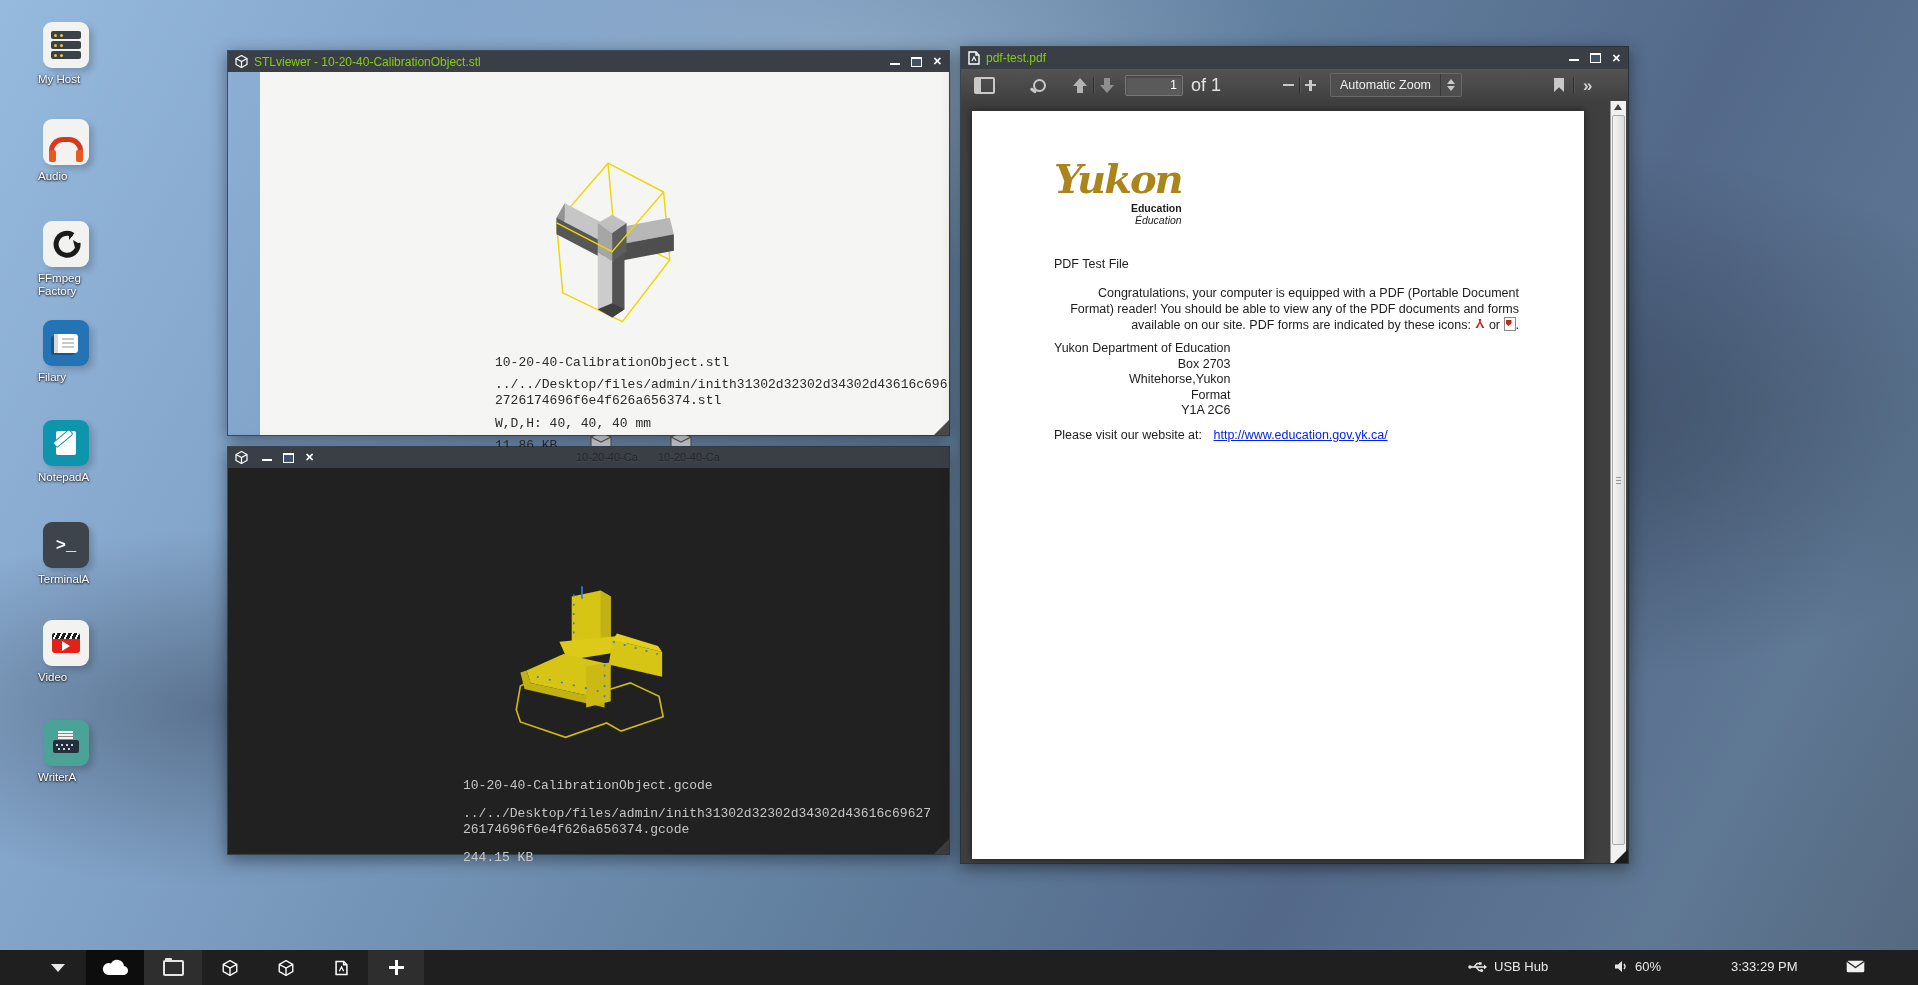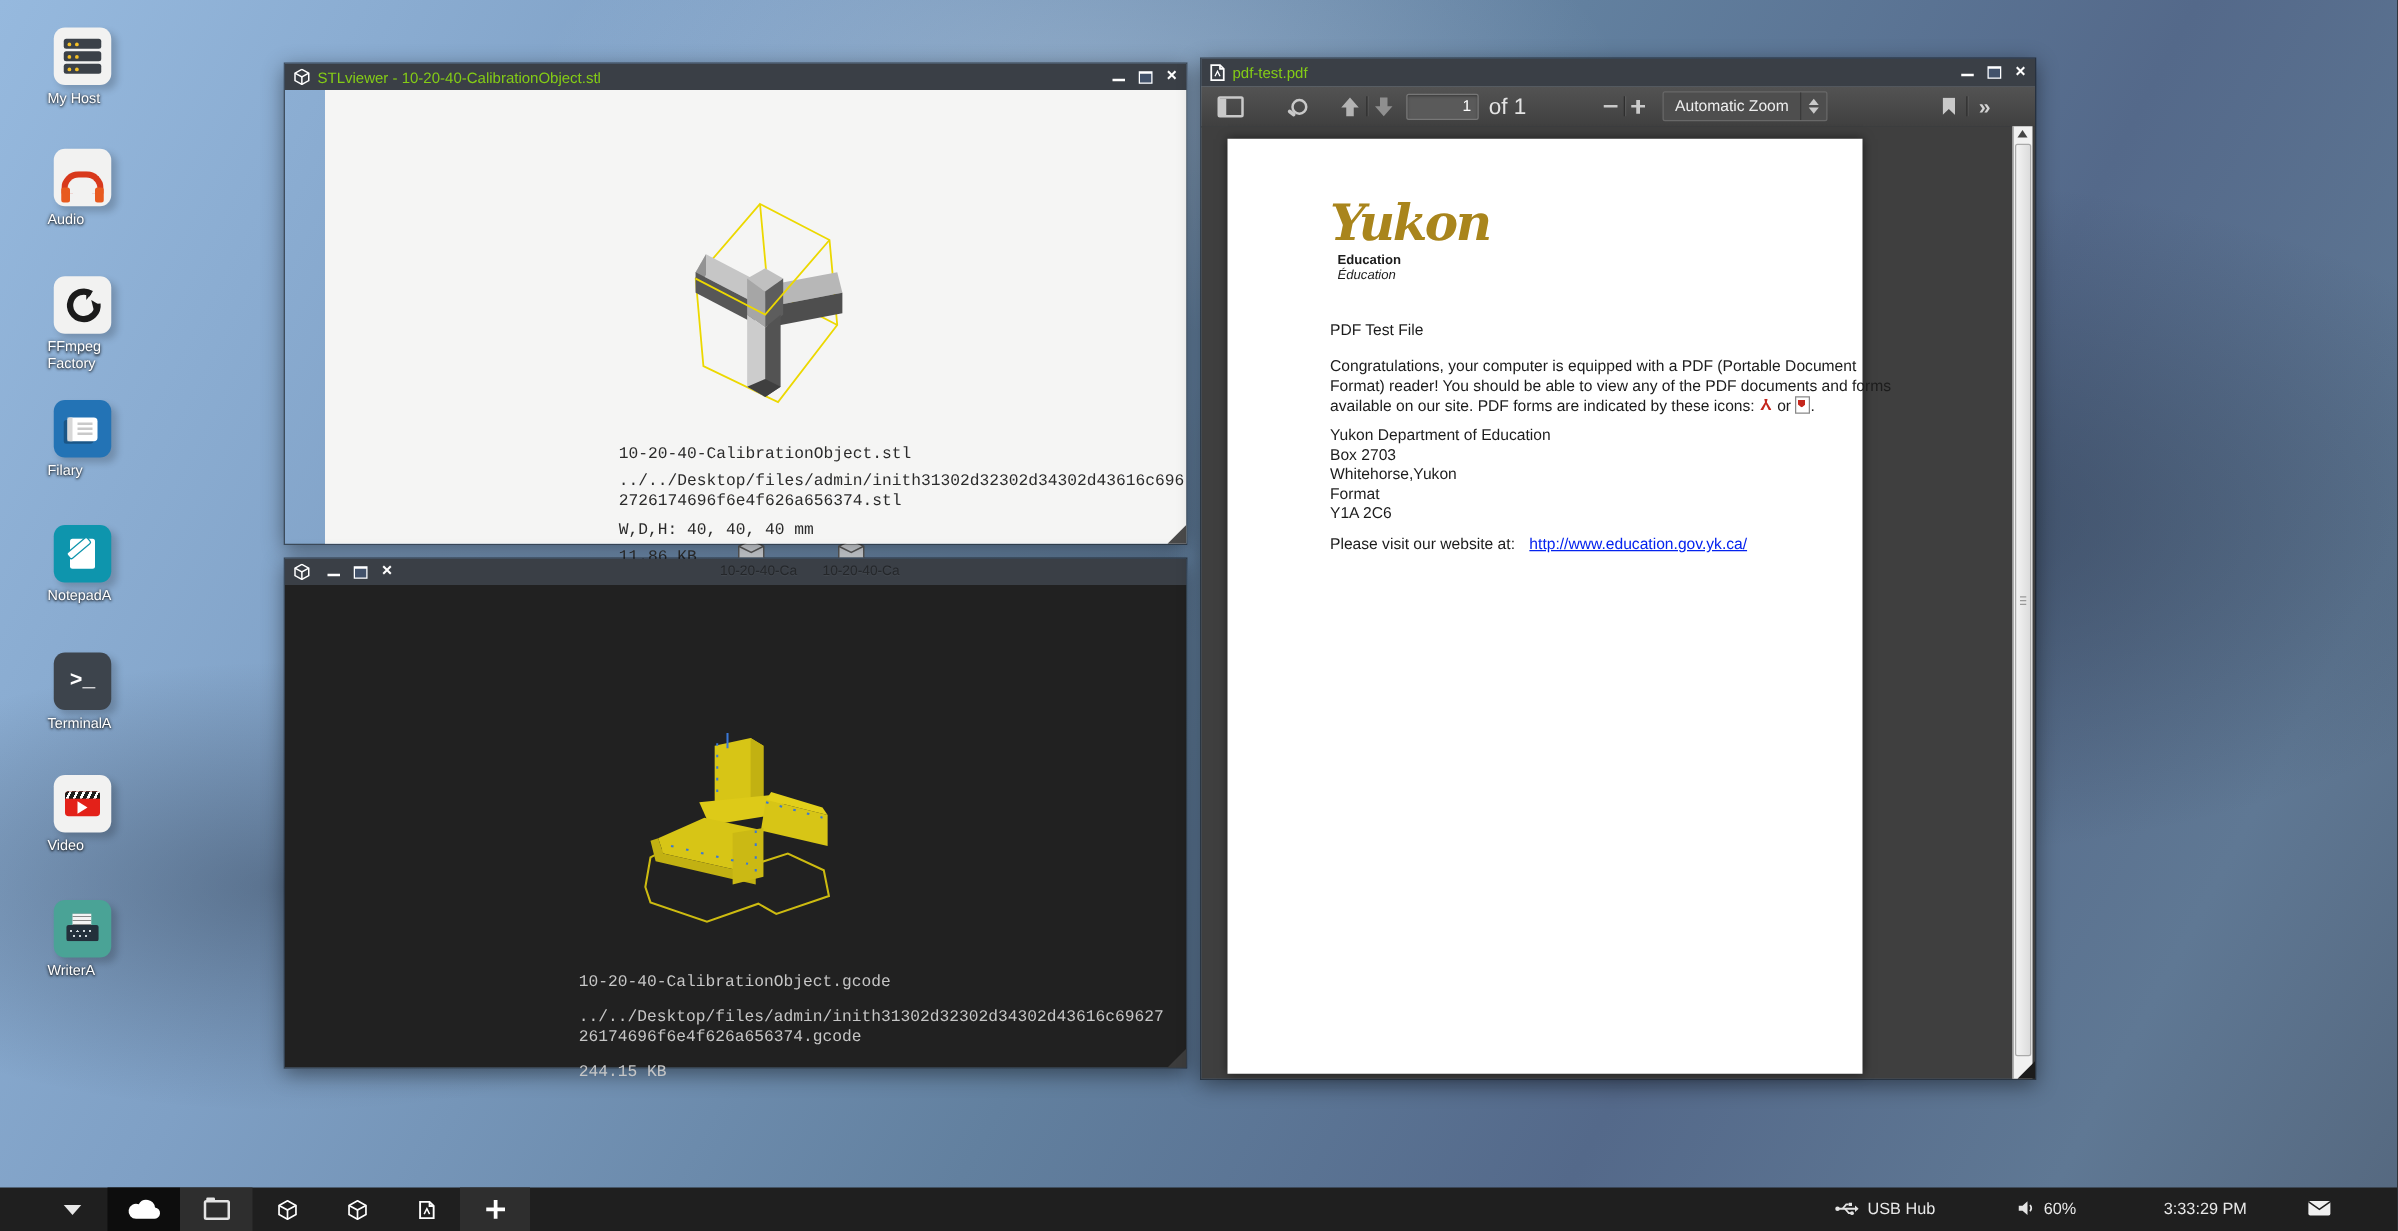--- a/index.html
+++ b/index.html
@@ -77,21 +77,21 @@
   .sbtgl:before{content:"";position:absolute;left:0;top:0;bottom:0;width:5px;background:#c9c9c9;}
   .bmark{width:10px;height:14px;background:#c9c9c9;clip-path:polygon(0 0,100% 0,100% 100%,50% 66%,0 100%);}
   .chev2{font-size:17px;color:#d2d2d2;font-weight:bold;line-height:17px;}
   .chev2::before{content:"»";}
   .minusg{width:11px;height:2.5px;background:#c9c9c9;}
   .plusg{position:relative;width:11px;height:11px;}
   .plusg:before{content:"";position:absolute;left:0;top:4.2px;width:11px;height:2.5px;background:#c9c9c9;}
   .plusg:after{content:"";position:absolute;left:4.2px;top:0;width:2.5px;height:11px;background:#c9c9c9;}
   .pdf-content{position:absolute;left:0;right:0;top:54px;bottom:0;background:#3f3f3f;
     background-image:radial-gradient(circle 1px at 20% 30%,rgba(255,255,255,.04) 99%,transparent),radial-gradient(circle 1px at 70% 60%,rgba(255,255,255,.04) 99%,transparent);}
-  .page{position:absolute;left:21px;top:10px;width:508px;height:748px;background:#fff;box-shadow:0 0 8px rgba(0,0,0,.55);color:#1c1c1c;}
+  .page{position:absolute;left:11px;top:10px;width:612px;height:748px;background:#fff;box-shadow:0 0 8px rgba(0,0,0,.55);color:#1c1c1c;text-align:right;}
   .scrollv{position:absolute;right:2px;top:54px;bottom:0;width:15px;background:#f1f1f1;border-left:1px solid #9a9a9a;}
   .scrollv .up{position:absolute;top:3px;left:3px;width:0;height:0;border-left:4.5px solid transparent;border-right:4.5px solid transparent;border-bottom:6px solid #444;}
   .scrollv .thumb{position:absolute;left:1px;right:1px;top:14px;bottom:18px;background:linear-gradient(90deg,#f4f4f4,#dcdcdc);border:1px solid #aaa;border-radius:2px;}
   .scrollv .gripline{position:absolute;left:3px;right:3px;top:50%;height:1px;background:#999;box-shadow:0 -3px 0 #999,0 3px 0 #999;}
   .corner-grip{position:absolute;right:0;bottom:0;width:0;height:0;border-left:14px solid transparent;border-bottom:14px solid #1c1c1c;}
 
   .yukonlogo{font-family:"DejaVu Serif","Liberation Serif",serif;font-weight:bold;font-style:italic;
     font-size:40px;letter-spacing:-2px;color:#a9851c;line-height:40px;}
   .pdftext{font-size:12.5px;line-height:15.5px;}
   .alink{color:#0523ee;text-decoration:underline;}

